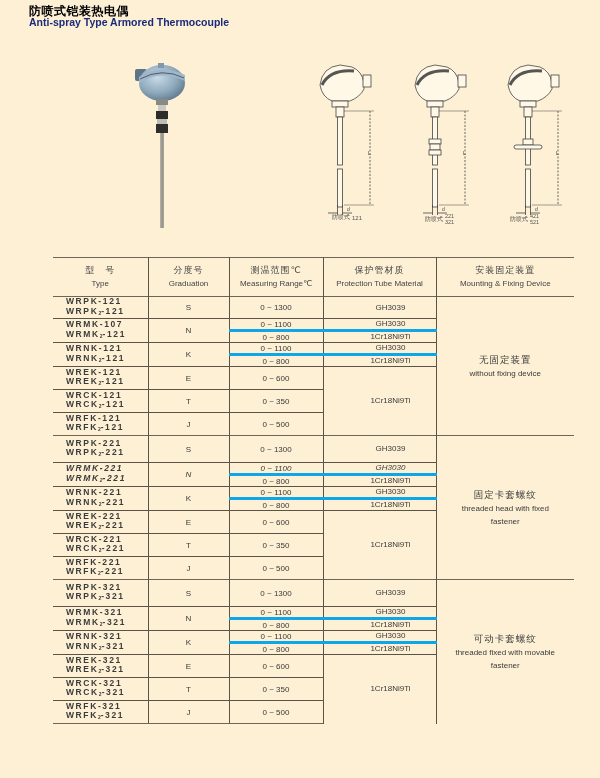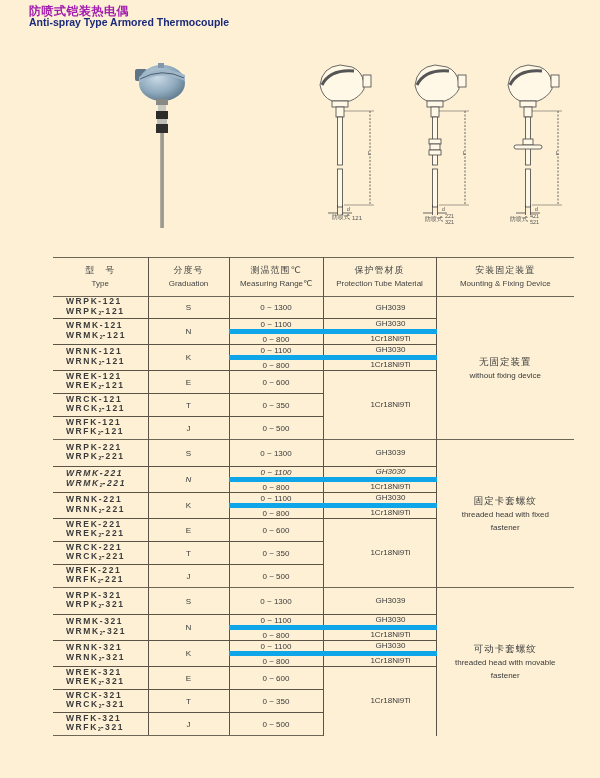--- a/index.html
+++ b/index.html
@@ -5,21 +5,21 @@
   * { box-sizing: border-box; margin: 0; padding: 0; }
   html, body { width: 600px; height: 778px; overflow: hidden; }
   body {
     background: #fdf0d5;
     font-family: "Liberation Sans", "DejaVu Sans", sans-serif;
     color: #3a3a3a;
     position: relative;
   }
   .title-zh {
     position: absolute; left: 29px; top: 3px;
-    font-size: 12px; font-weight: bold; color: #a21caf; letter-spacing: 0.5px;
+    font-size: 12px; font-weight: bold; color: #000000; letter-spacing: 0.5px;
   }
   .title-en {
     position: absolute; left: 29px; top: 16px;
     font-size: 10.5px; font-weight: bold; color: #1b2a7a;
   }
   .photo { position: absolute; left: 100px; top: 55px; width: 120px; height: 190px; }
   .drawing { position: absolute; top: 55px; width: 80px; height: 180px; }
   .drawing-caption {
     position: absolute; top: 213px; font-size: 6px; color: #555; white-space: nowrap;
     display: flex; align-items: center; gap: 2px;
@@ -36,21 +36,21 @@
     padding: 0; text-align: center; vertical-align: middle;
   }
   table.spec th:first-child, table.spec td.type-cell { border-left: none; }
   table.spec thead tr { border-top: 1.5px solid #6d6556; border-bottom: 1.5px solid #6d6556; }
   table.spec th { height: 39px; font-weight: normal; line-height: 13px; }
   table.spec th .zh { font-size: 9px; color: #444; letter-spacing: 1px; }
   table.spec th .en { font-size: 8px; color: #444; }
   table.spec tbody tr.row-line > td { border-top: 1px solid #5a5346; }
   table.spec tbody tr.group-start > td { border-top: 1.5px solid #6d6556; }
   table.spec tbody tr.table-end > td { border-bottom: 1.5px solid #6d6556; }
-  table.spec td.sub { border-top: 5px solid #0ea5e9; margin-left: 24px; }
+  table.spec td.sub { border-top: 3px solid #0ea5e9; margin-left: 24px; }
   td.type-cell {
     text-align: left !important; padding-left: 13px !important;
     font-weight: bold; font-size: 8.5px; letter-spacing: 1.6px; line-height: 9.5px; color: #3c3c3c;
   }
   td.type-cell sub { font-size: 5px; letter-spacing: 0; vertical-align: -1px; }
   td.mat { text-align: center; padding-left: 22px !important; font-size: 8px; line-height: 10px; }
   td.mount { font-size: 8px; line-height: 13px; }
   td.mount .zh { font-size: 9.5px; letter-spacing: 1px; margin-bottom: 1px; }
   td.grad, td.range { font-size: 8px; }
 </style>
@@ -213,21 +213,21 @@
         <td class="grad" rowspan="1">S</td>
         <td class="range">0 ~ 1300</td>
         <td class="mat">GH3039</td>
         <td class="mount" rowspan="8">
           <div class="zh">无固定装置</div>
           <div style="padding:0 14px">without fixing device</div>
         </td>
       </tr>
       <tr class="row-line" style="height: 11px;">
         <td class="type-cell" rowspan="2">
-          <div>WRMK-121</div>
+          <div>WRMK-107</div>
           <div><span>WRMK</span><sub>2</sub><span>-121</span></div>
         </td>
         <td class="grad" rowspan="2">N</td>
         <td class="range">0 ~ 1100</td>
         <td class="mat">GH3030</td>
       </tr>
       <tr style="height: 11px;">
         <td class="range sub">0 ~ 800</td>
         <td class="mat sub">1Cr18Ni9Ti</td>
       </tr>
@@ -336,21 +336,21 @@
       <tr class="group-start" style="height: 27px;">
         <td class="type-cell" rowspan="1">
           <div>WRPK-321</div>
           <div><span>WRPK</span><sub>2</sub><span>-321</span></div>
         </td>
         <td class="grad" rowspan="1">S</td>
         <td class="range">0 ~ 1300</td>
         <td class="mat">GH3039</td>
         <td class="mount" rowspan="8">
           <div class="zh">可动卡套螺纹</div>
-          <div style="padding:0 14px">threaded head with movable fastener</div>
+          <div style="padding:0 14px">threaded fixed with movable fastener</div>
         </td>
       </tr>
       <tr class="row-line" style="height: 11px;">
         <td class="type-cell" rowspan="2">
           <div>WRMK-321</div>
           <div><span>WRMK</span><sub>2</sub><span>-321</span></div>
         </td>
         <td class="grad" rowspan="2">N</td>
         <td class="range">0 ~ 1100</td>
         <td class="mat">GH3030</td>

